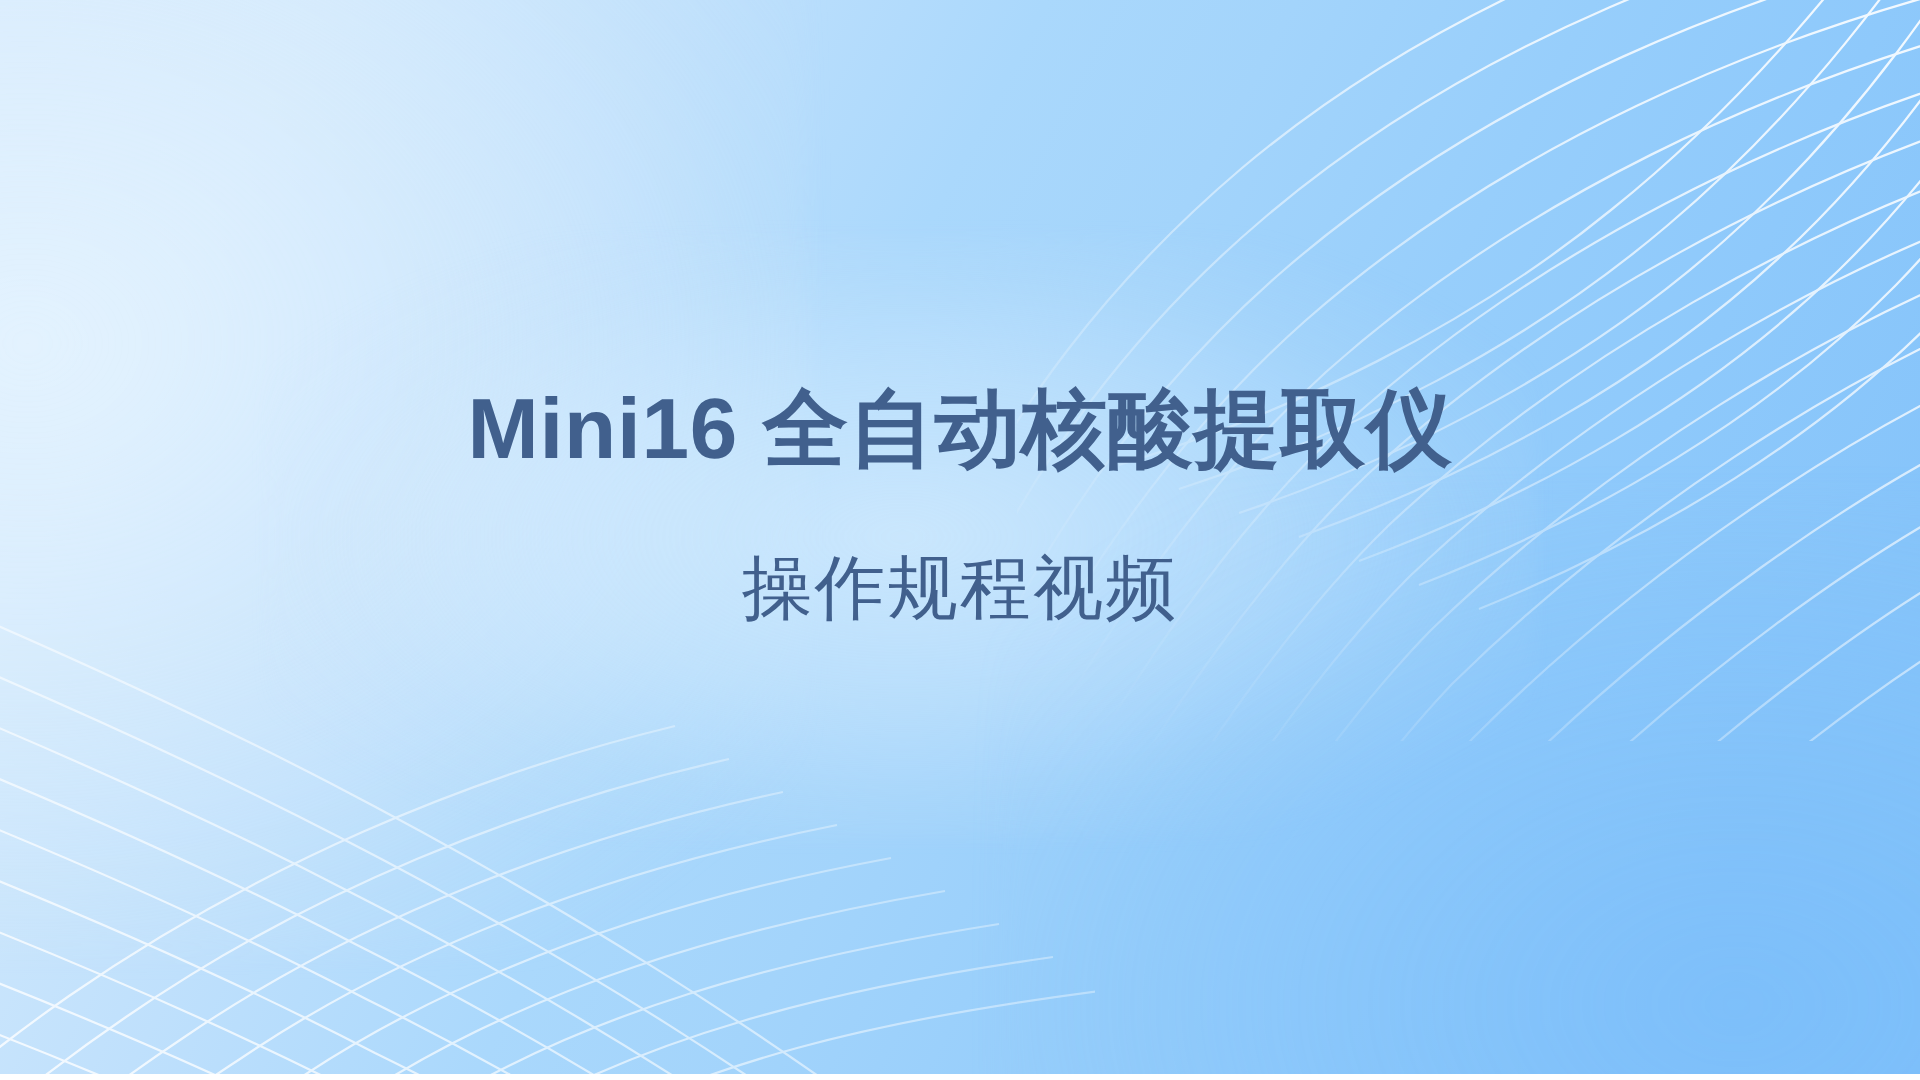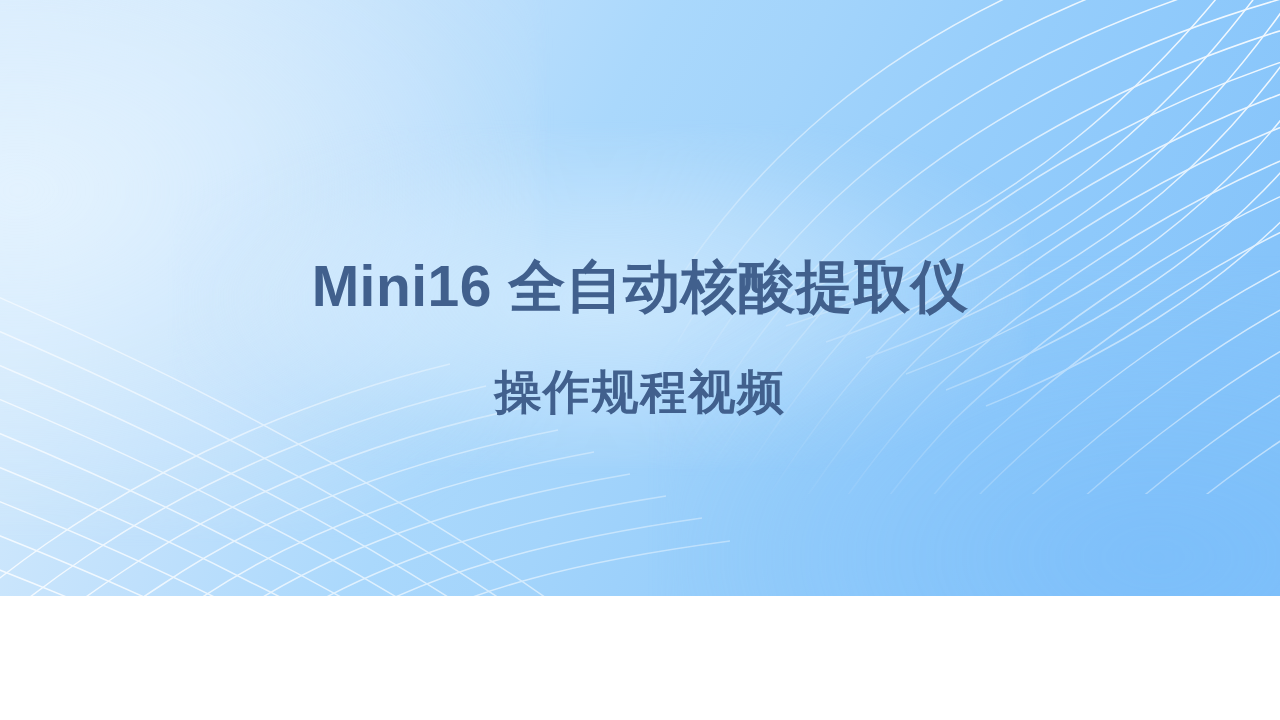--- a/index.html
+++ b/index.html
@@ -8,21 +8,21 @@
     padding: 0;
     width: 1280px;
     height: 720px;
     overflow: hidden;
     background: #ffffff;
   }
 
   #slide {
     position: relative;
     width: 1280px;
-    height: 596px;
+    height: 716px;
     overflow: hidden;
     font-family: "Liberation Sans", "DejaVu Sans", sans-serif;
   }
 
   
   .bg-base {
     position: absolute;
     inset: 0;
     background: linear-gradient(118deg,
         #d9ecfd 0%,
@@ -120,21 +120,21 @@
     font-weight: 700;
     letter-spacing: 0.5px;
     color: #41608d;
   }
 
   .title-sub {
     margin: 0;
     padding-top: 44px;
     font-size: 47px;
     line-height: 1.2;
-    font-weight: 700;
+    font-weight: 400;
     letter-spacing: 1.5px;
     color: #41608d;
   }
 </style>
 </head>
 <body>
 
 <div id="slide">
 
   <div class="bg-base"></div>

